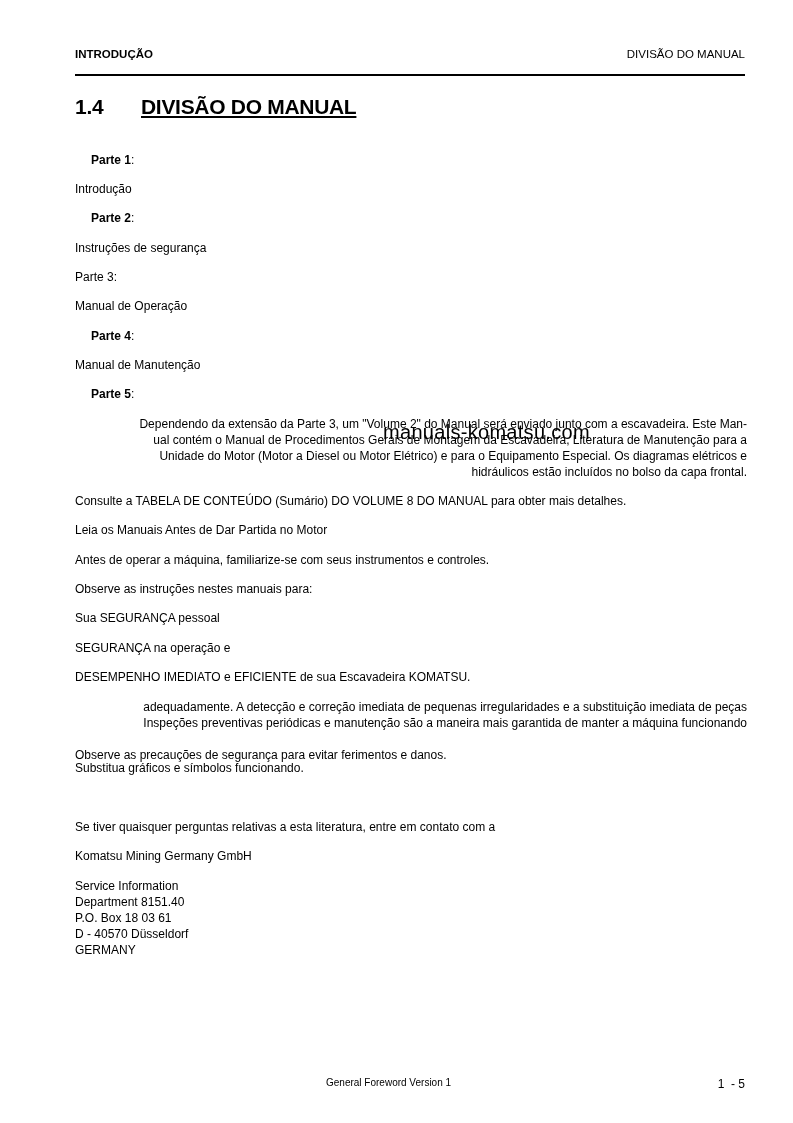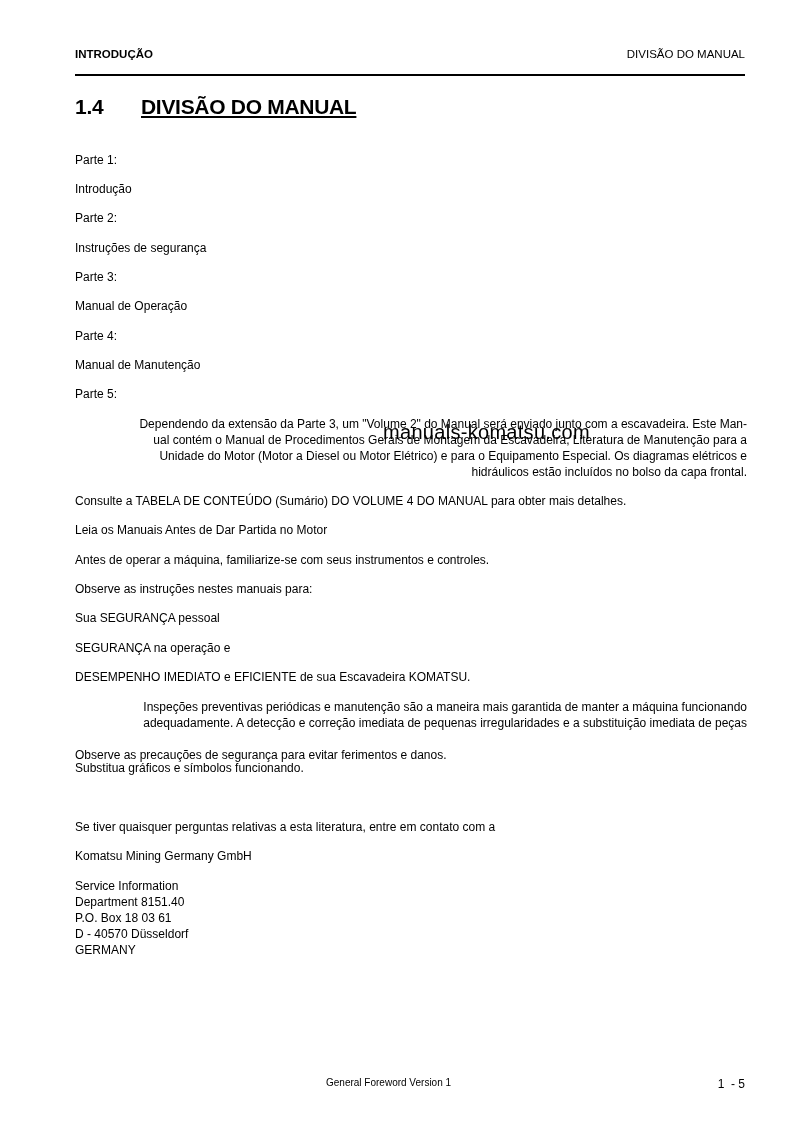--- a/index.html
+++ b/index.html
@@ -8,21 +8,21 @@
     font-family: "Liberation Sans", "DejaVu Sans", sans-serif;
     color: #000; font-size: 12px;
   }
   .hdr-left { position: absolute; left: 75px; top: 48px; font-weight: bold; font-size: 11.5px; }
   .hdr-right { position: absolute; right: 48px; top: 48px; font-size: 11.5px; }
   .hdr-rule { position: absolute; left: 75px; top: 74px; width: 670px; height: 2px; background: #000; }
   .title { position: absolute; left: 75px; top: 95px; font-size: 21px; font-weight: bold; letter-spacing: -0.3px; text-decoration: underline; }
   .title .num { display: inline-block; width: 66px; }
   .line { position: absolute; left: 75px; white-space: nowrap; line-height: 15px; }
   .para { position: absolute; left: 75px; width: 672px; line-height: 16px; text-align: right; }
-  b { font-weight: normal; }
+  b { font-weight: bold; margin-left: 16px; }
   .addr { position: absolute; left: 75px; line-height: 16px; }
   .watermark {
     position: absolute; left: 383px; top: 421px; font-size: 20px; color: #000;
     letter-spacing: 0.3px; white-space: nowrap; pointer-events: none;
   }
   .footer-center { position: absolute; left: 326px; top: 1077px; font-size: 10px; }
   .footer-right { position: absolute; right: 48px; top: 1077px; font-size: 12px; }
 </style>
 </head>
 <body>
@@ -45,31 +45,31 @@
 <div class="line" style="top:358px">Manual de Manutenção</div>
 <div class="line" style="top:387px"><b>Parte 5</b><span>:</span></div>
 
 <div class="para" style="top:416px">
   <div style="white-space:nowrap">Dependendo da extensão da Parte 3, um "Volume 2" do Manual será enviado junto com a escavadeira. Este Man-</div>
   <div style="white-space:nowrap">ual contém o Manual de Procedimentos Gerais de Montagem da Escavadeira, Literatura de Manutenção para a</div>
   <div style="white-space:nowrap">Unidade do Motor (Motor a Diesel ou Motor Elétrico) e para o Equipamento Especial. Os diagramas elétricos e</div>
   <div style="white-space:nowrap">hidráulicos estão incluídos no bolso da capa frontal.</div>
 </div>
 
-<div class="line" style="top:494px">Consulte a TABELA DE CONTEÚDO (Sumário) DO VOLUME 4 DO MANUAL para obter mais detalhes.</div>
+<div class="line" style="top:494px">Consulte a TABELA DE CONTEÚDO (Sumário) DO VOLUME 8 DO MANUAL para obter mais detalhes.</div>
 <div class="line" style="top:523px">Leia os Manuais Antes de Dar Partida no Motor</div>
 <div class="line" style="top:553px">Antes de operar a máquina, familiarize-se com seus instrumentos e controles.</div>
 <div class="line" style="top:582px">Observe as instruções nestes manuais para:</div>
 <div class="line" style="top:611px">Sua SEGURANÇA pessoal</div>
 <div class="line" style="top:641px">SEGURANÇA na operação e</div>
 <div class="line" style="top:670px">DESEMPENHO IMEDIATO e EFICIENTE de sua Escavadeira KOMATSU.</div>
 
 <div class="para" style="top:699px">
+  <div style="white-space:nowrap">adequadamente. A detecção e correção imediata de pequenas irregularidades e a substituição imediata de peças</div>
   <div style="white-space:nowrap">Inspeções preventivas periódicas e manutenção são a maneira mais garantida de manter a máquina funcionando</div>
-  <div style="white-space:nowrap">adequadamente. A detecção e correção imediata de pequenas irregularidades e a substituição imediata de peças</div>
 </div>
 
 <div class="line" style="top:761px">Substitua gráficos e símbolos funcionando.</div>
 <div class="line" style="top:748px">Observe as precauções de segurança para evitar ferimentos e danos.</div>
 <div class="line" style="top:820px">Se tiver quaisquer perguntas relativas a esta literatura, entre em contato com a</div>
 <div class="line" style="top:849px">Komatsu Mining Germany GmbH</div>
 
 <div class="addr" style="top:878px">
   <div>Service Information</div>
   <div>Department 8151.40</div>

